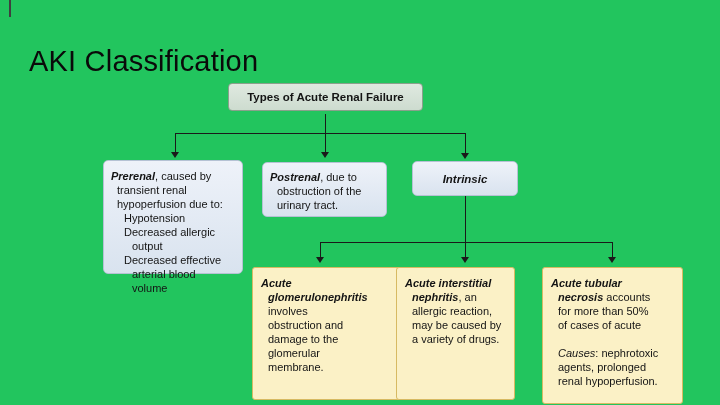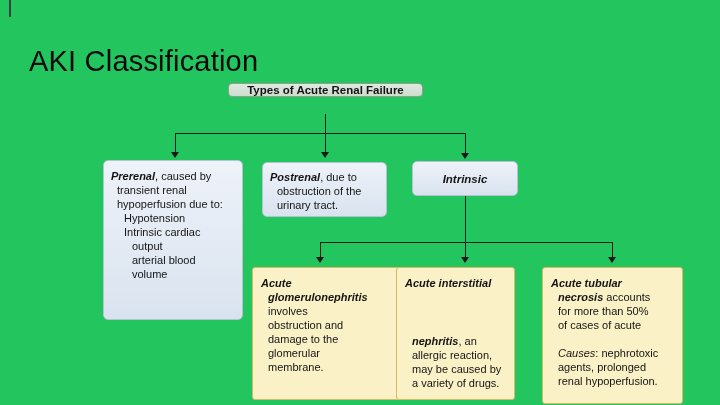--- a/index.html
+++ b/index.html
@@ -16,31 +16,31 @@
     color:#0a0a0a;letter-spacing:0.2px;white-space:nowrap;
   }
   .node{
     position:absolute;box-sizing:border-box;border-radius:5px;
     font-size:11px;line-height:14px;color:#141414;
   }
   .node .tline{white-space:nowrap;}
   .bi{font-weight:bold;font-style:italic;}
   .it{font-style:italic;}
   .root-node{
-    left:228px;top:83px;width:195px;height:14px;border-radius:4px;
+    left:228px;top:83px;width:195px;height:28px;border-radius:4px;
     background:linear-gradient(180deg,var(--root-bg-top),var(--root-bg));
     border:1px solid var(--root-border);
     display:flex;align-items:center;justify-content:center;
     font-weight:bold;font-size:11.5px;
   }
   .blue-node{
     background:linear-gradient(180deg,var(--blue-bg-top),var(--blue-bg));
     border:1px solid var(--blue-border);
   }
-  .node-prerenal{left:103px;top:160px;width:140px;height:160px;padding:8px 4px 0 7px;}
+  .node-prerenal{left:103px;top:160px;width:140px;height:114px;padding:8px 4px 0 7px;}
   .node-postrenal{left:262px;top:162px;width:125px;height:55px;padding:7px 4px 0 7px;}
   .node-intrinsic{
     left:412px;top:161px;width:106px;height:35px;
     display:flex;align-items:center;justify-content:center;
     font-weight:bold;font-style:italic;font-size:11.5px;
   }
   .yellow-node{
     background:var(--yellow-bg);
     border:1px solid var(--yellow-border);
     border-radius:3px;top:267px;height:133px;padding:8px 3px 0 8px;
@@ -75,22 +75,23 @@
   <div class="conn" style="left:325px;top:133px;width:1px;height:19px;"></div>
   <div class="arrow-down" style="left:321px;top:152px;"></div>
   <div class="conn" style="left:465px;top:133px;width:1px;height:20px;"></div>
   <div class="arrow-down" style="left:461px;top:153px;"></div>
 
   <div class="node blue-node node-prerenal">
       <div class="tline"><span class="bi">Prerenal</span>, caused by</div>
       <div class="tline" style="padding-left: 6px;">transient renal</div>
       <div class="tline" style="padding-left: 6px;">hypoperfusion due to:</div>
       <div class="tline" style="padding-left: 13px;">Hypotension</div>
-      <div class="tline" style="padding-left: 13px;">Intrinsic cardiac</div>
+      <div class="tline" style="padding-left: 13px;">Decreased allergic</div>
       <div class="tline" style="padding-left: 21px;">output</div>
+      <div class="tline" style="padding-left: 13px;">Decreased effective</div>
       <div class="tline" style="padding-left: 21px;">arterial blood</div>
       <div class="tline" style="padding-left: 21px;">volume</div>
     </div>
 
   <div class="node blue-node node-postrenal">
       <div class="tline"><span class="bi">Postrenal</span>, due to</div>
       <div class="tline" style="padding-left: 7px;">obstruction of the</div>
       <div class="tline" style="padding-left: 7px;">urinary tract.</div>
     </div>
 
@@ -112,21 +113,21 @@
       <div class="tline" style="padding-left: 7px;"><span class="bi">glomerulonephritis</span></div>
       <div class="tline" style="padding-left: 7px;">involves</div>
       <div class="tline" style="padding-left: 7px;">obstruction and</div>
       <div class="tline" style="padding-left: 7px;">damage to the</div>
       <div class="tline" style="padding-left: 7px;">glomerular</div>
       <div class="tline" style="padding-left: 7px;">membrane.</div>
     </div>
 
   <div class="node yellow-node node-interstitial">
       <div class="tline"><span class="bi">Acute interstitial</span></div>
-      <div class="tline" style="padding-left: 7px; margin-top: 44px;"><span class="bi">nephritis</span>, an</div>
+      <div class="tline" style="padding-left: 7px;"><span class="bi">nephritis</span>, an</div>
       <div class="tline" style="padding-left: 7px;">allergic reaction,</div>
       <div class="tline" style="padding-left: 7px;">may be caused by</div>
       <div class="tline" style="padding-left: 7px;">a variety of drugs.</div>
     </div>
 
   <div class="node yellow-node node-tubular">
       <div class="tline"><span class="bi">Acute tubular</span></div>
       <div class="tline" style="padding-left: 7px;"><span class="bi">necrosis</span> accounts</div>
       <div class="tline" style="padding-left: 7px;">for more than 50%</div>
       <div class="tline" style="padding-left: 7px;">of cases of acute</div>

